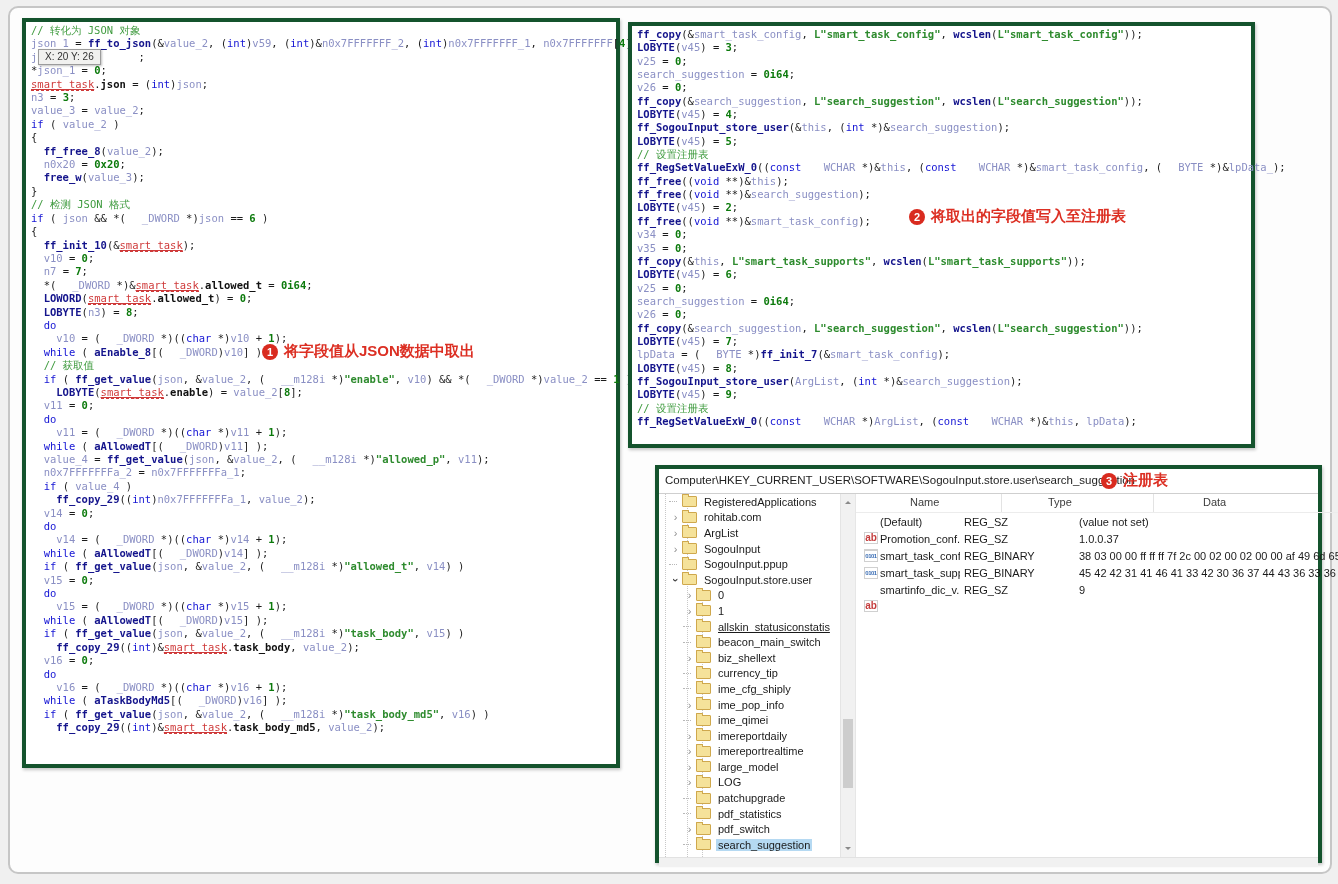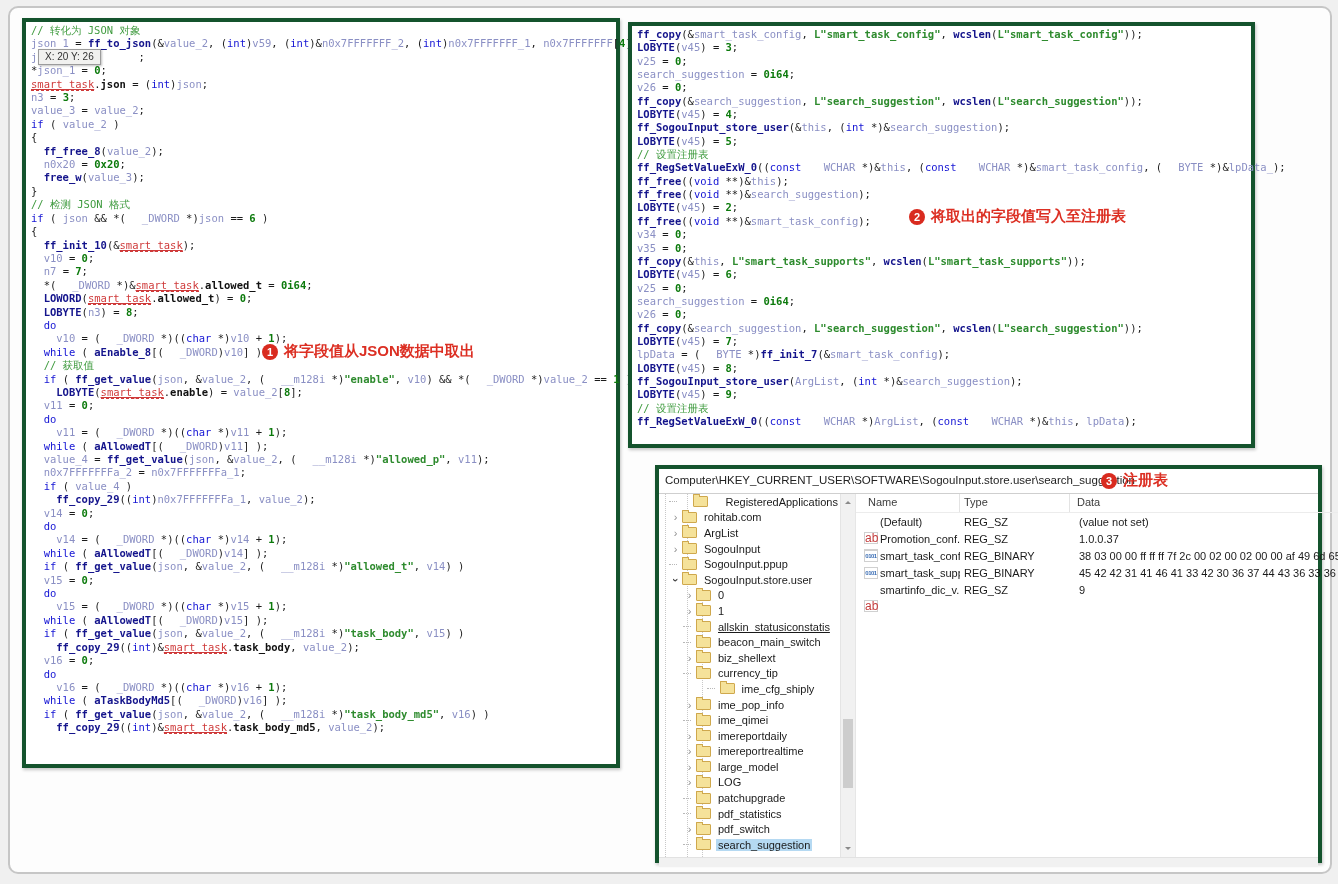--- a/index.html
+++ b/index.html
@@ -50,28 +50,28 @@
   .tlabel{padding:0 2px;}
   .titem.sel .tlabel{background:#b5d9f2;}
   .reg-vscroll{width:14px;background:#f1f1f1;border-left:1px solid #e4e4e4;
                position:relative;flex:none;}
   .sarr{position:absolute;left:4px;width:0;height:0;border:3px solid transparent;}
   .sarr.up{top:4px;border-bottom-color:#8a8a8a;}
   .sarr.down{bottom:4px;border-top-color:#8a8a8a;}
   .vthumb{position:absolute;left:2px;width:10px;top:62%;height:19%;background:#cdcdcd;}
   .reg-list{flex:1;font-size:11px;color:#1a1a1a;border-left:1px solid #e6e6e6;}
   .reg-header{display:flex;height:18px;border-bottom:1px solid #ececec;color:#3c3c3c;}
-  .hc{box-sizing:border-box;padding:2px 0 0 0;border-right:1px solid #e3e3e3;}
+  .hc{box-sizing:border-box;padding:2px 0 0 0;border-right:1px solid #e3e3e3;margin-left:42px;}
   .hc1{width:104px;padding-left:12px;}
   .hc2{width:110px;padding-left:4px;}
   .hc3{flex:1;padding-left:7px;border-right:none;}
   .lrow{display:flex;height:17px;align-items:center;}
   .licon{margin-left:8px;width:14px;height:12px;flex:none;box-sizing:border-box;
          border:1px solid #d0d0d0;background:#fff;text-align:center;}
-  .licon.sz{color:#c43c3c;font-weight:normal;font-size:12px;line-height:10px;margin-top:32px;}
+  .licon.sz{color:#c43c3c;font-weight:bold;font-size:10px;line-height:10px;margin-top:32px;}
   .licon.bin{color:#3b6eb5;font-weight:bold;font-size:6px;line-height:10px;letter-spacing:-0.5px;}
   .lname{margin-left:2px;width:80px;flex:none;overflow:hidden;white-space:nowrap;}
   .ltype{width:110px;flex:none;padding-left:4px;overflow:hidden;white-space:nowrap;}
   .ldata{flex:1;padding-left:5px;overflow:hidden;white-space:nowrap;}
   .reg-hstrip{height:9px;background:#f1f1f1;border-top:1px solid #e2e2e2;}
 </style>
 </head>
 <body>
 
 <div class="frame"></div>
@@ -184,21 +184,21 @@
     <div class="ann" style="left:442px;top:2px;">
       <span class="circ">3</span>
       <span>注册表</span>
     </div>
   </div>
   <div class="reg-body">
     <div class="reg-tree" id="regTree">
       <div class="guide" style="left:6px;"></div>
       <div class="guide" style="left:28px;"></div>
       <div class="guide" style="left:43px;top:94px;bottom:0;"></div>
-    <div class="titem" style="padding-left: 10px; justify-content: space-between;">
+    <div class="titem" style="padding-left: 10px;">
           <span class="exp dash"></span>
           <span class="folder"></span>
           <span class="tlabel">RegisteredApplications</span>
         </div>
         <div class="titem" style="padding-left: 10px;">
           <span class="exp">›</span>
           <span class="folder"></span>
           <span class="tlabel">rohitab.com</span>
         </div>
         <div class="titem" style="padding-left: 10px;">
@@ -244,21 +244,21 @@
         <div class="titem" style="padding-left: 24px;">
           <span class="exp">›</span>
           <span class="folder"></span>
           <span class="tlabel">biz_shellext</span>
         </div>
         <div class="titem" style="padding-left: 24px;">
           <span class="exp dash"></span>
           <span class="folder"></span>
           <span class="tlabel">currency_tip</span>
         </div>
-        <div class="titem" style="padding-left: 24px; justify-content: center;">
+        <div class="titem" style="padding-left: 24px;">
           <span class="exp dash"></span>
           <span class="folder"></span>
           <span class="tlabel">ime_cfg_shiply</span>
         </div>
         <div class="titem" style="padding-left: 24px;">
           <span class="exp">›</span>
           <span class="folder"></span>
           <span class="tlabel">ime_pop_info</span>
         </div>
         <div class="titem" style="padding-left: 24px;">

